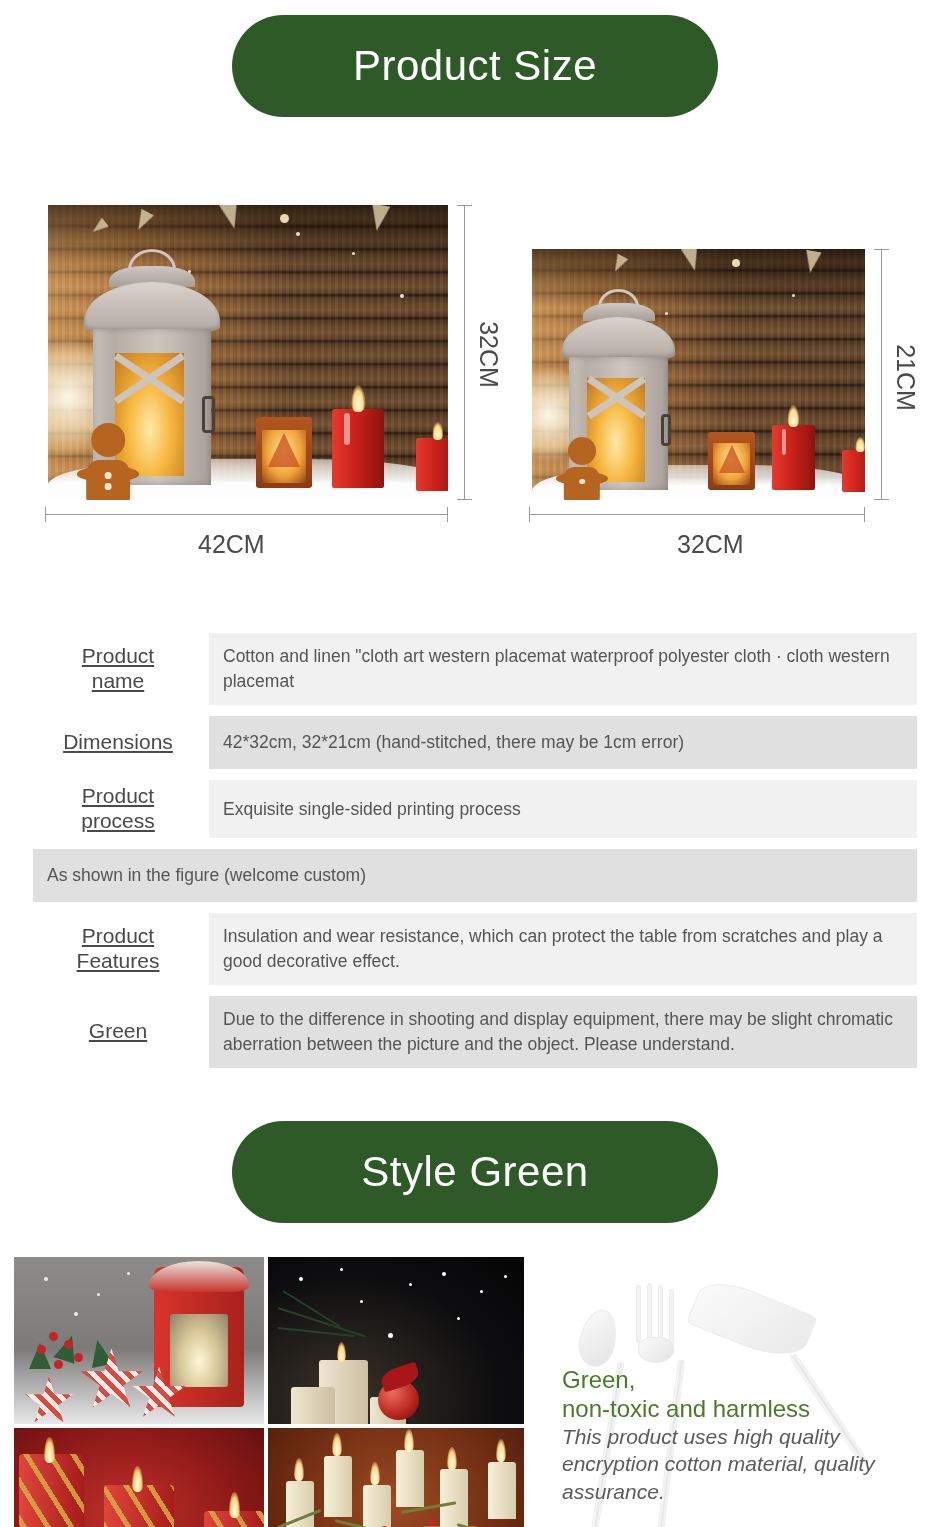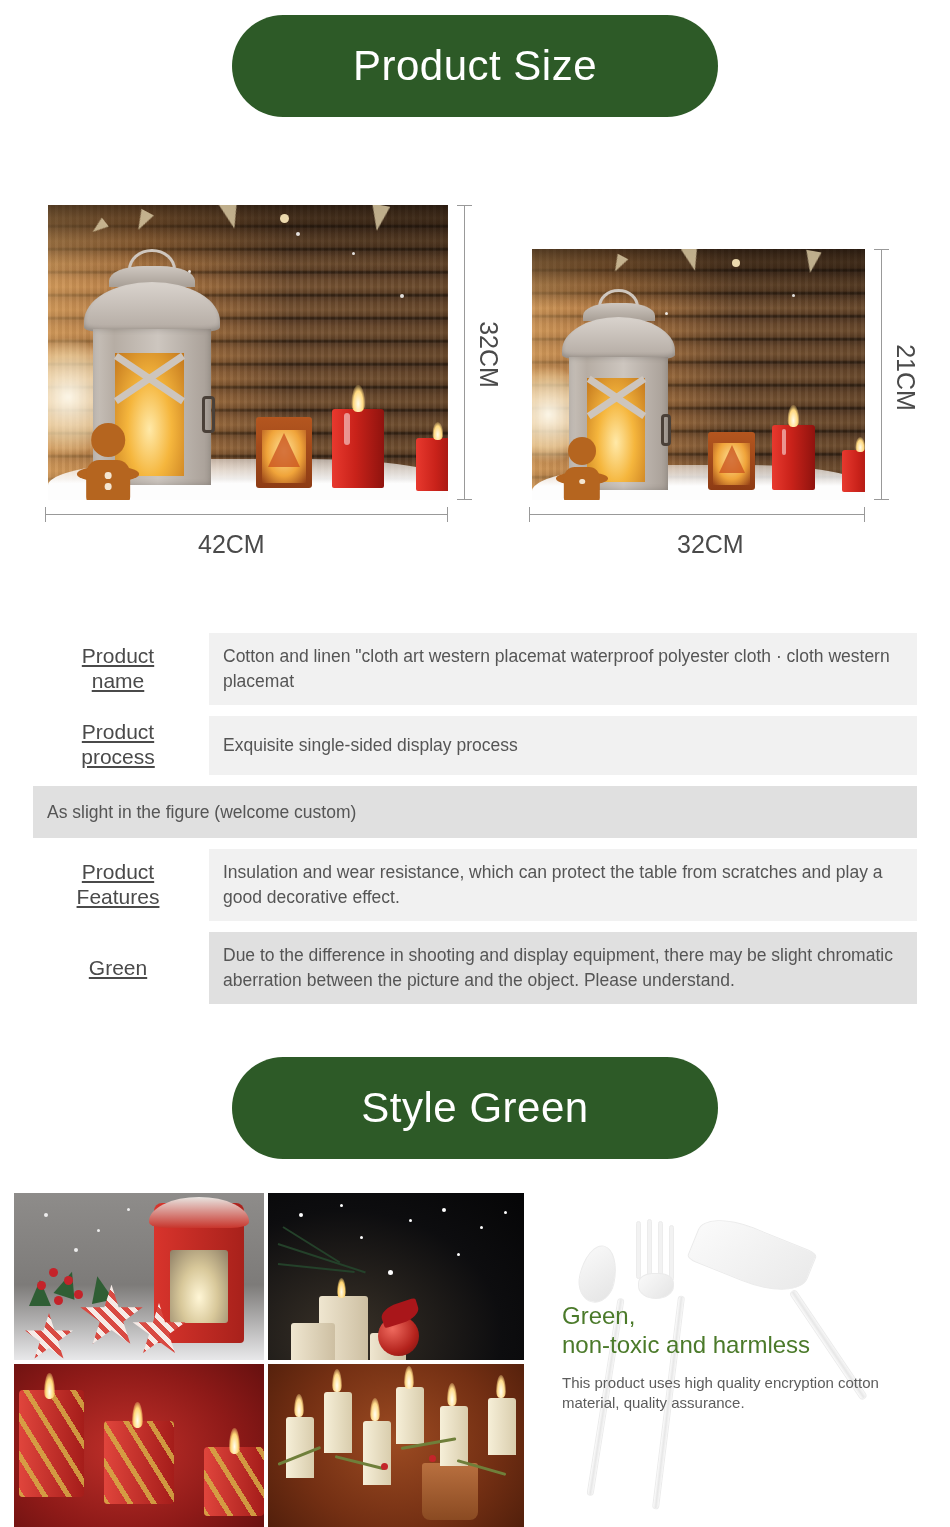--- a/index.html
+++ b/index.html
@@ -231,21 +231,21 @@
     border:1px solid #ececec;
   }
   .cut-bowl { position:absolute; background:linear-gradient(135deg,#fafafa,#e4e4e4);
     border:1px solid #ebebeb; border-radius:50% 50% 50% 50% / 60% 60% 40% 40%; }
   .cut-tine { position:absolute; background:#f2f2f2; border:1px solid #ececec; }
   .cut-blade { position:absolute; background:linear-gradient(120deg,#fbfbfb,#e9e9e9);
     border:1px solid #ebebeb; border-radius:42% 8% 50% 8%; }
 
   .green-text { position:absolute; left:22px; top:108px; width:360px; }
   .green-title { color:#4b7a2a; font-size:24px; line-height:1.22; }
-  .green-body { color:#5c5c5c; font-size:15px; line-height:1.30; margin-top:14px; }
+  .green-body { color:#5c5c5c; font-size:21px; line-height:1.30; margin-top:0;font-style:italic; }
 </style>
 </head>
 <body>
 
 <div class="banner-wrap" style="margin-top:15px;">
   <div class="banner">
     <span>Product Size</span>
   </div>
 </div>
 
@@ -371,29 +371,33 @@
 </div>
 
 <div class="spec">
 
   <div class="spec-row odd">
     <div class="spec-key" style="white-space:pre-line;">Product
 name</div>
     <div class="spec-val">Cotton and linen "cloth art western placemat waterproof polyester cloth · cloth western placemat</div>
   </div>
 
+  <div class="spec-row even">
+    <div class="spec-key" style="white-space:pre-line;">Dimensions</div>
+    <div class="spec-val" style="padding-top:14px;padding-bottom:14px;">42*32cm, 32*21cm (hand-stitched, there may be 1cm error)</div>
+  </div>
 
   <div class="spec-row odd">
     <div class="spec-key" style="white-space:pre-line;">Product
 process</div>
-    <div class="spec-val" style="padding-top:17px;padding-bottom:17px;">Exquisite single-sided display process</div>
+    <div class="spec-val" style="padding-top:17px;padding-bottom:17px;">Exquisite single-sided printing process</div>
   </div>
 
   <div class="spec-row even">
-    <div class="spec-val" style="padding-top:14px;padding-bottom:14px;">As slight in the figure (welcome custom)</div>
+    <div class="spec-val" style="padding-top:14px;padding-bottom:14px;">As shown in the figure (welcome custom)</div>
   </div>
 
   <div class="spec-row odd">
     <div class="spec-key" style="white-space:pre-line;">Product
 Features</div>
     <div class="spec-val">Insulation and wear resistance, which can protect the table from scratches and play a good decorative effect.</div>
   </div>
 
   <div class="spec-row even">
     <div class="spec-key" style="white-space:pre-line;">Green</div>

